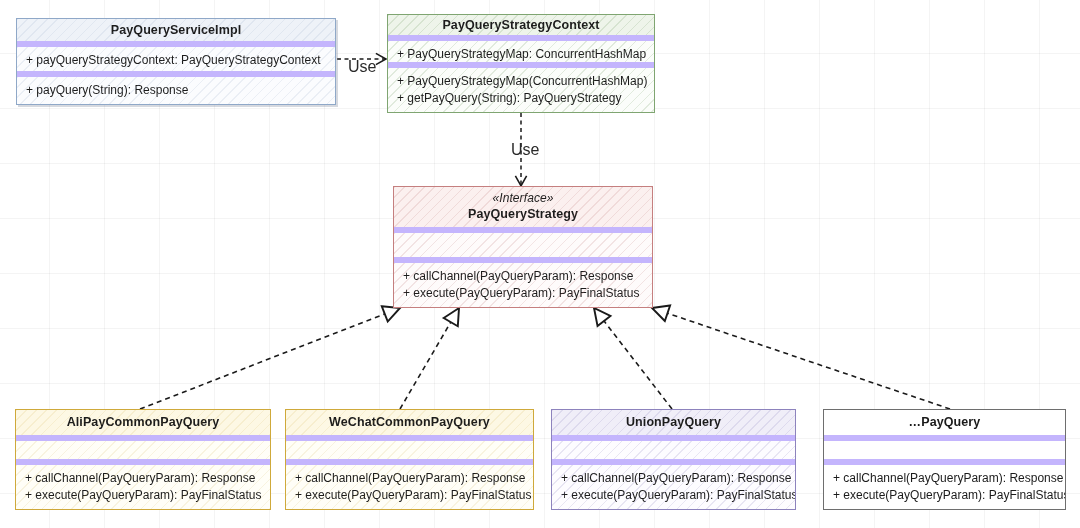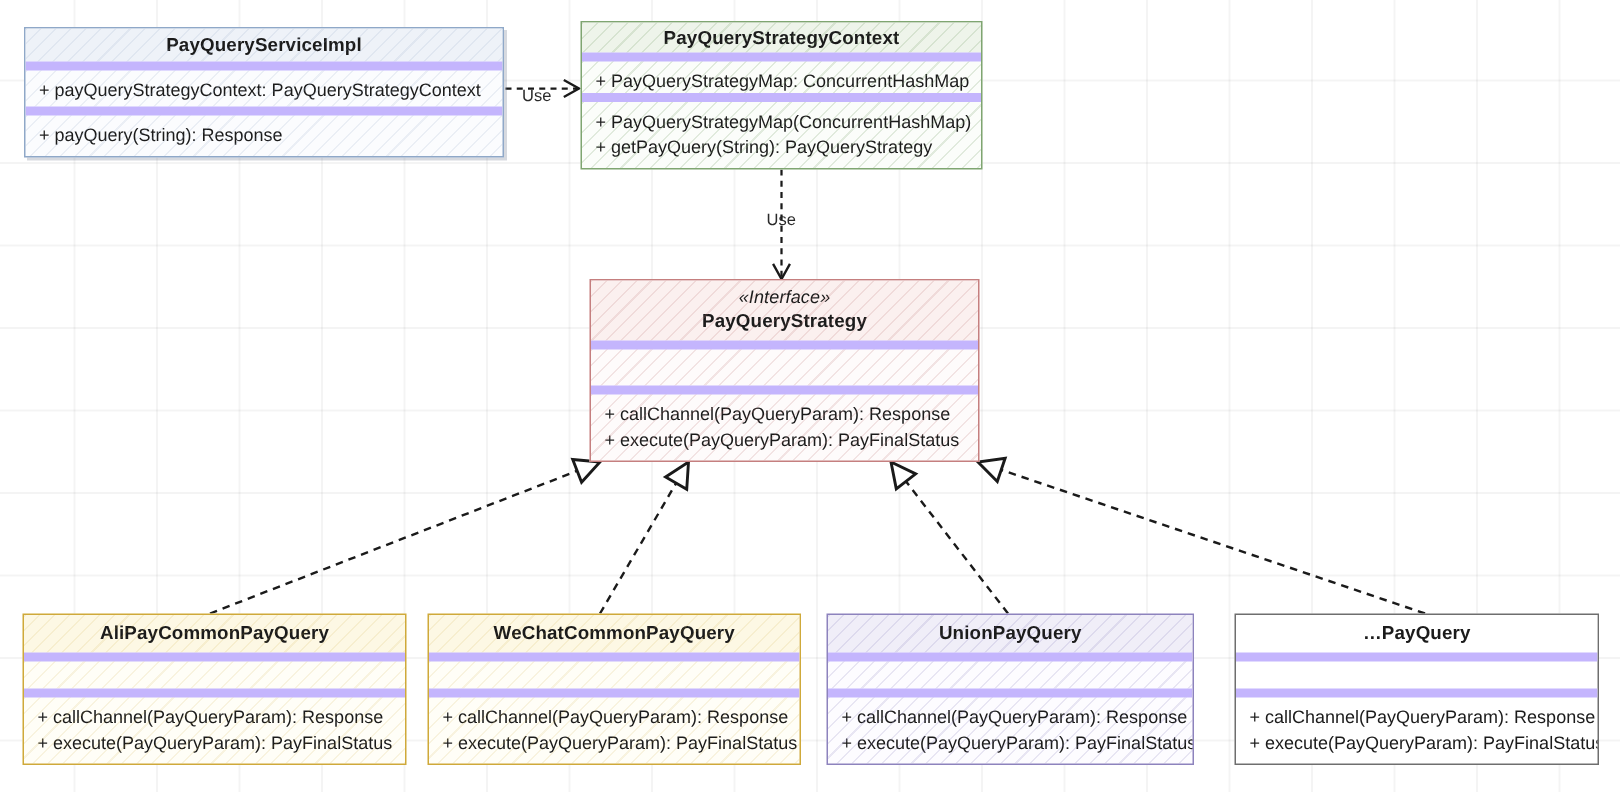--- a/index.html
+++ b/index.html
@@ -128,21 +128,21 @@
   
   #edges {
     position: absolute;
     left: 0; top: 0;
     width: 1080px; height: 528px;
     pointer-events: none;
   }
   .edge-label {
     position: absolute;
     font-family: "Liberation Sans", "DejaVu Sans", sans-serif;
-    font-size: 11px;
+    font-size: 16px;
     color: #2a2a2a;
     background: transparent;
     white-space: nowrap;
   }
 </style>
 </head>
 <body>
 
 <div id="canvas">
 

